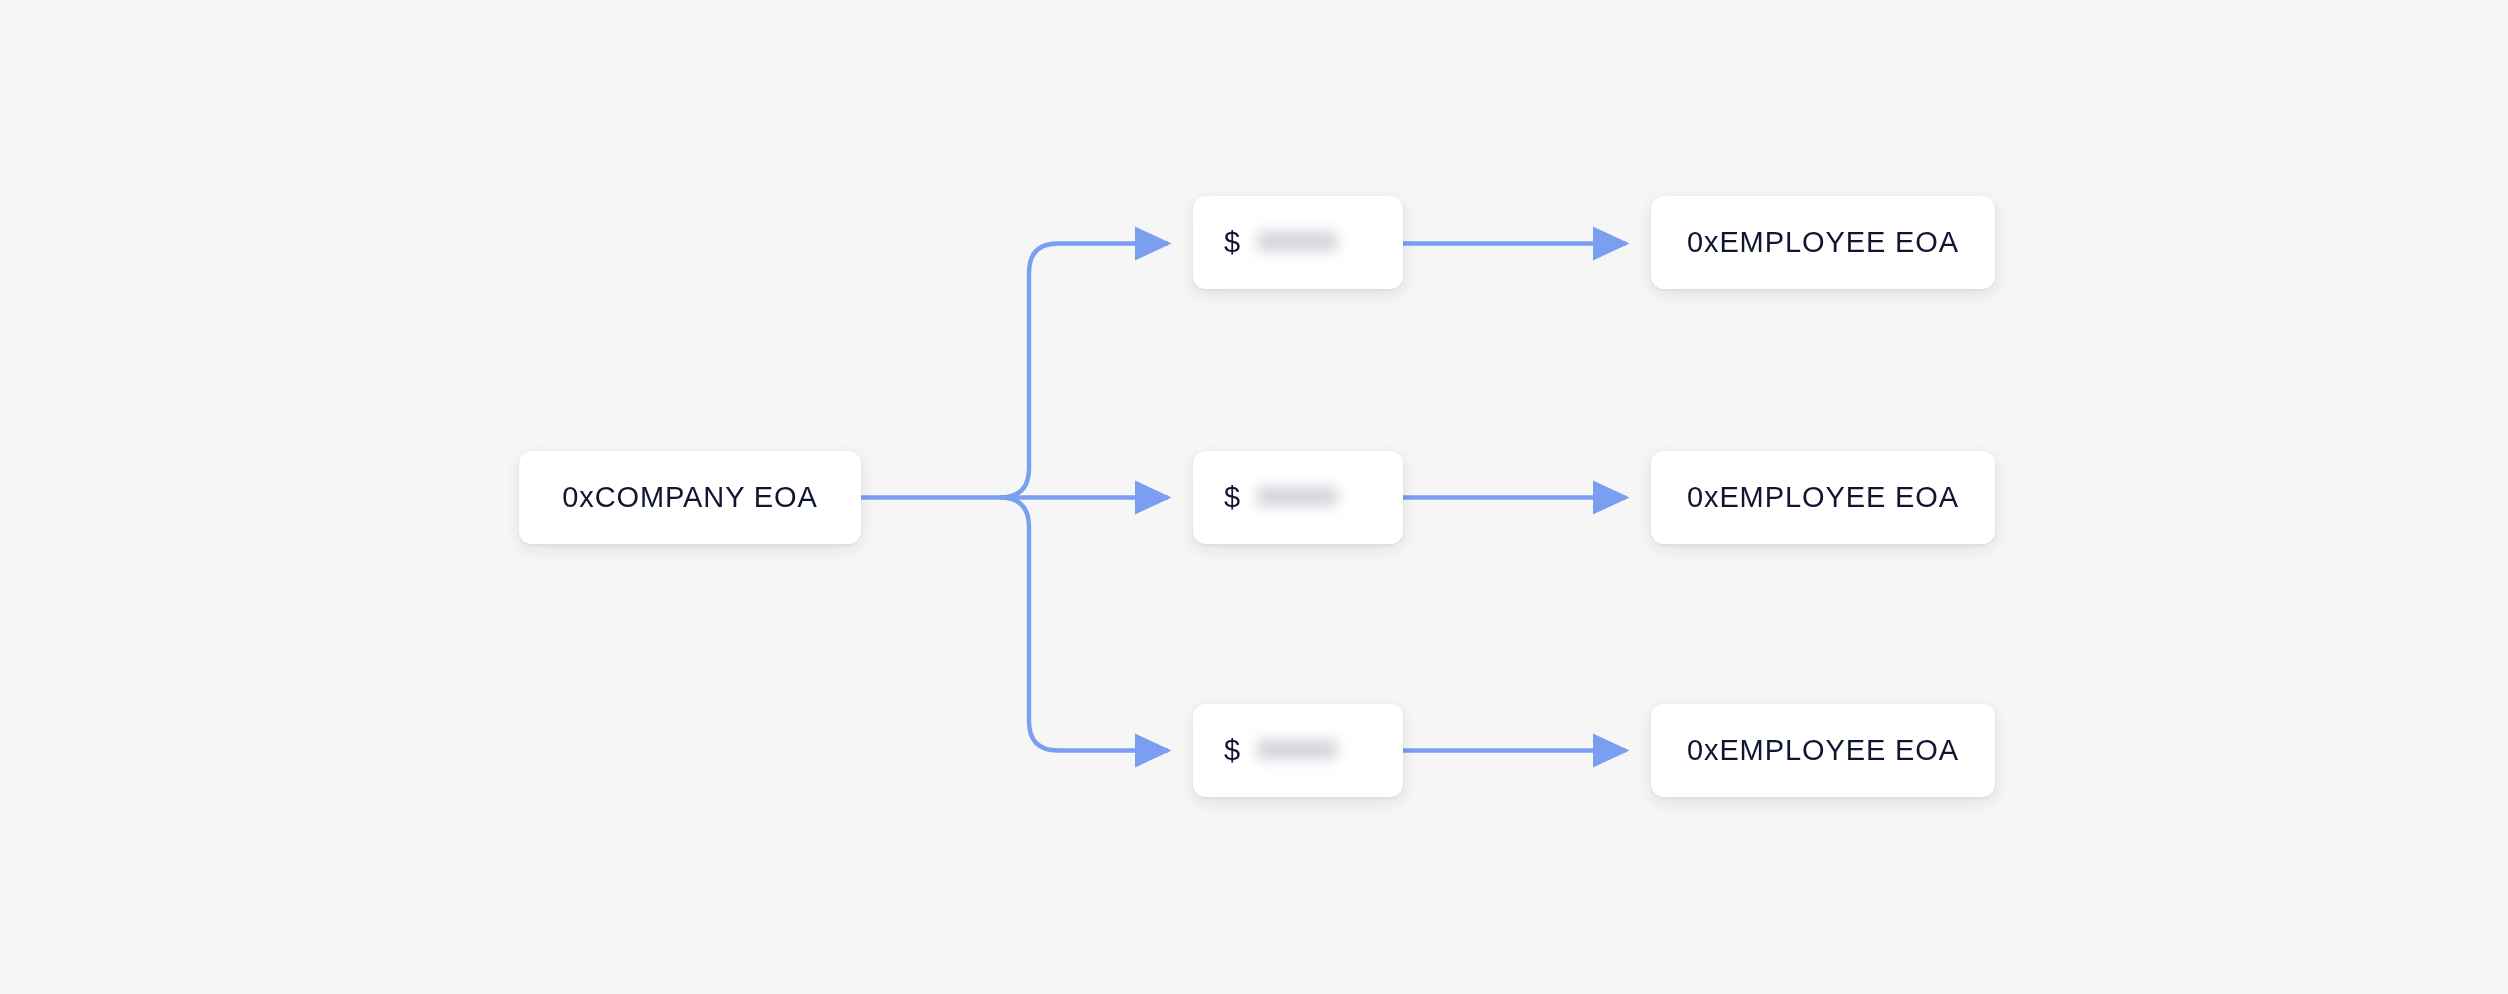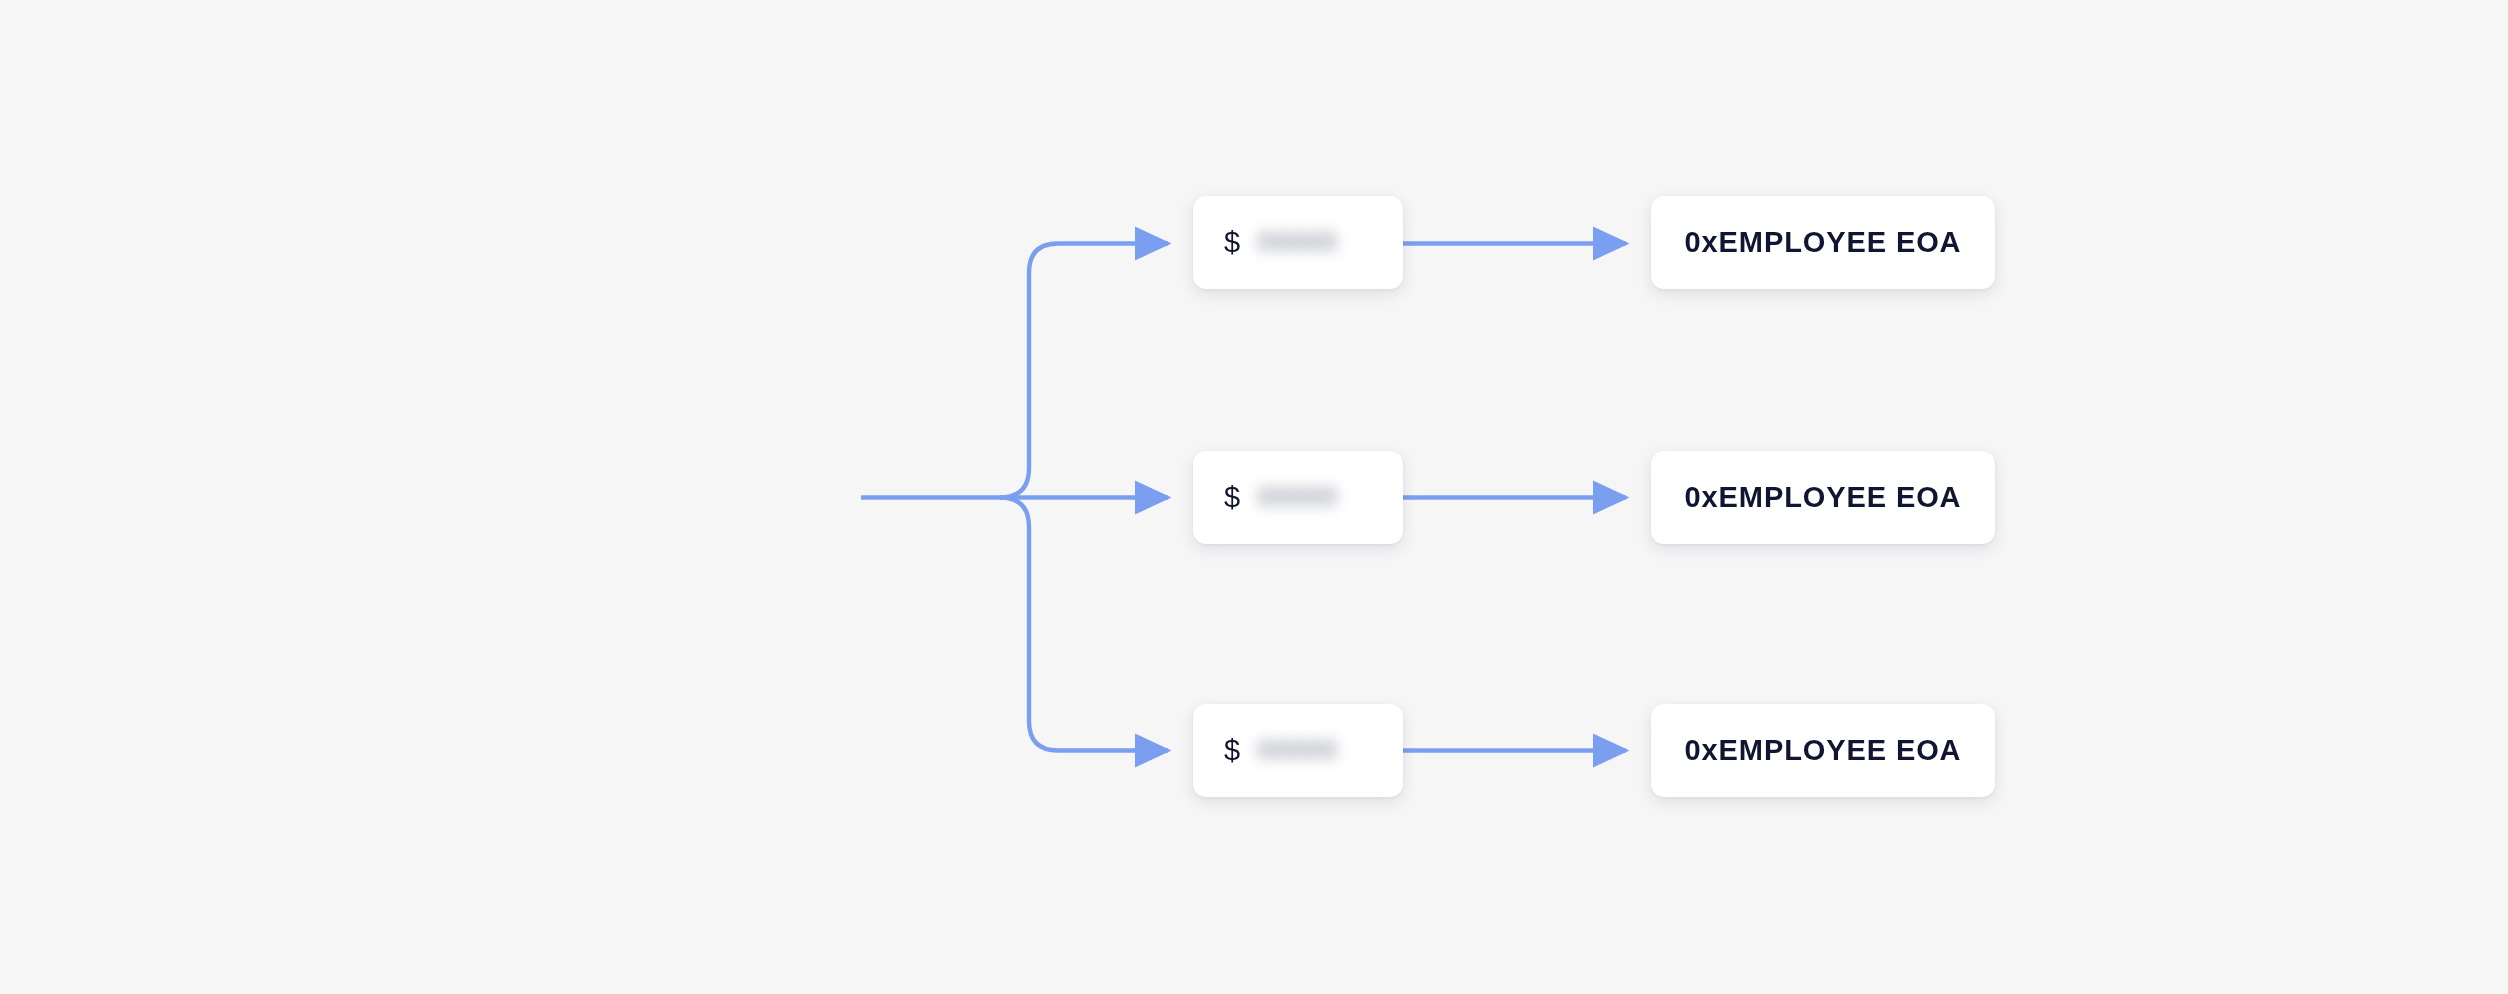--- a/index.html
+++ b/index.html
@@ -36,21 +36,21 @@
     box-shadow: 0 5px 16px rgba(24, 31, 60, 0.10),
                 0 1px 3px rgba(24, 31, 60, 0.06);
     display: flex;
     align-items: center;
     justify-content: center;
   }
 
   .node-label {
     color: #101631;
     font-size: 29px;
-    font-weight: 700;
+    font-weight: 400;
     letter-spacing: 0.9px;
     white-space: nowrap;
   }
 
   
   .node-company {
     left: 519px;
     top: 451px;
     width: 342px;
     height: 93px;
@@ -115,20 +115,23 @@
       <path d="M 1000 497.5 L 1168 497.5" marker-end="url(#arrowhead)"></path>
 
       <path d="M 1000 497.5 Q 1029 497.5 1029 527 L 1029 721 Q 1029 750.5 1058 750.5 L 1168 750.5" marker-end="url(#arrowhead)"></path>
 
       <path d="M 1403 243.5 L 1626 243.5" marker-end="url(#arrowhead)"></path>
       <path d="M 1403 497.5 L 1626 497.5" marker-end="url(#arrowhead)"></path>
       <path d="M 1403 750.5 L 1626 750.5" marker-end="url(#arrowhead)"></path>
     </g>
   </svg>
 
+  <div class="node node-company">
+    <span class="node-label">0xCOMPANY EOA</span>
+  </div>
 
   <div class="node node-amount row-1">
     <span class="currency">$</span>
     <span class="amount-value">00000</span>
   </div>
 
   <div class="node node-amount row-2">
     <span class="currency">$</span>
     <span class="amount-value">00000</span>
   </div>

